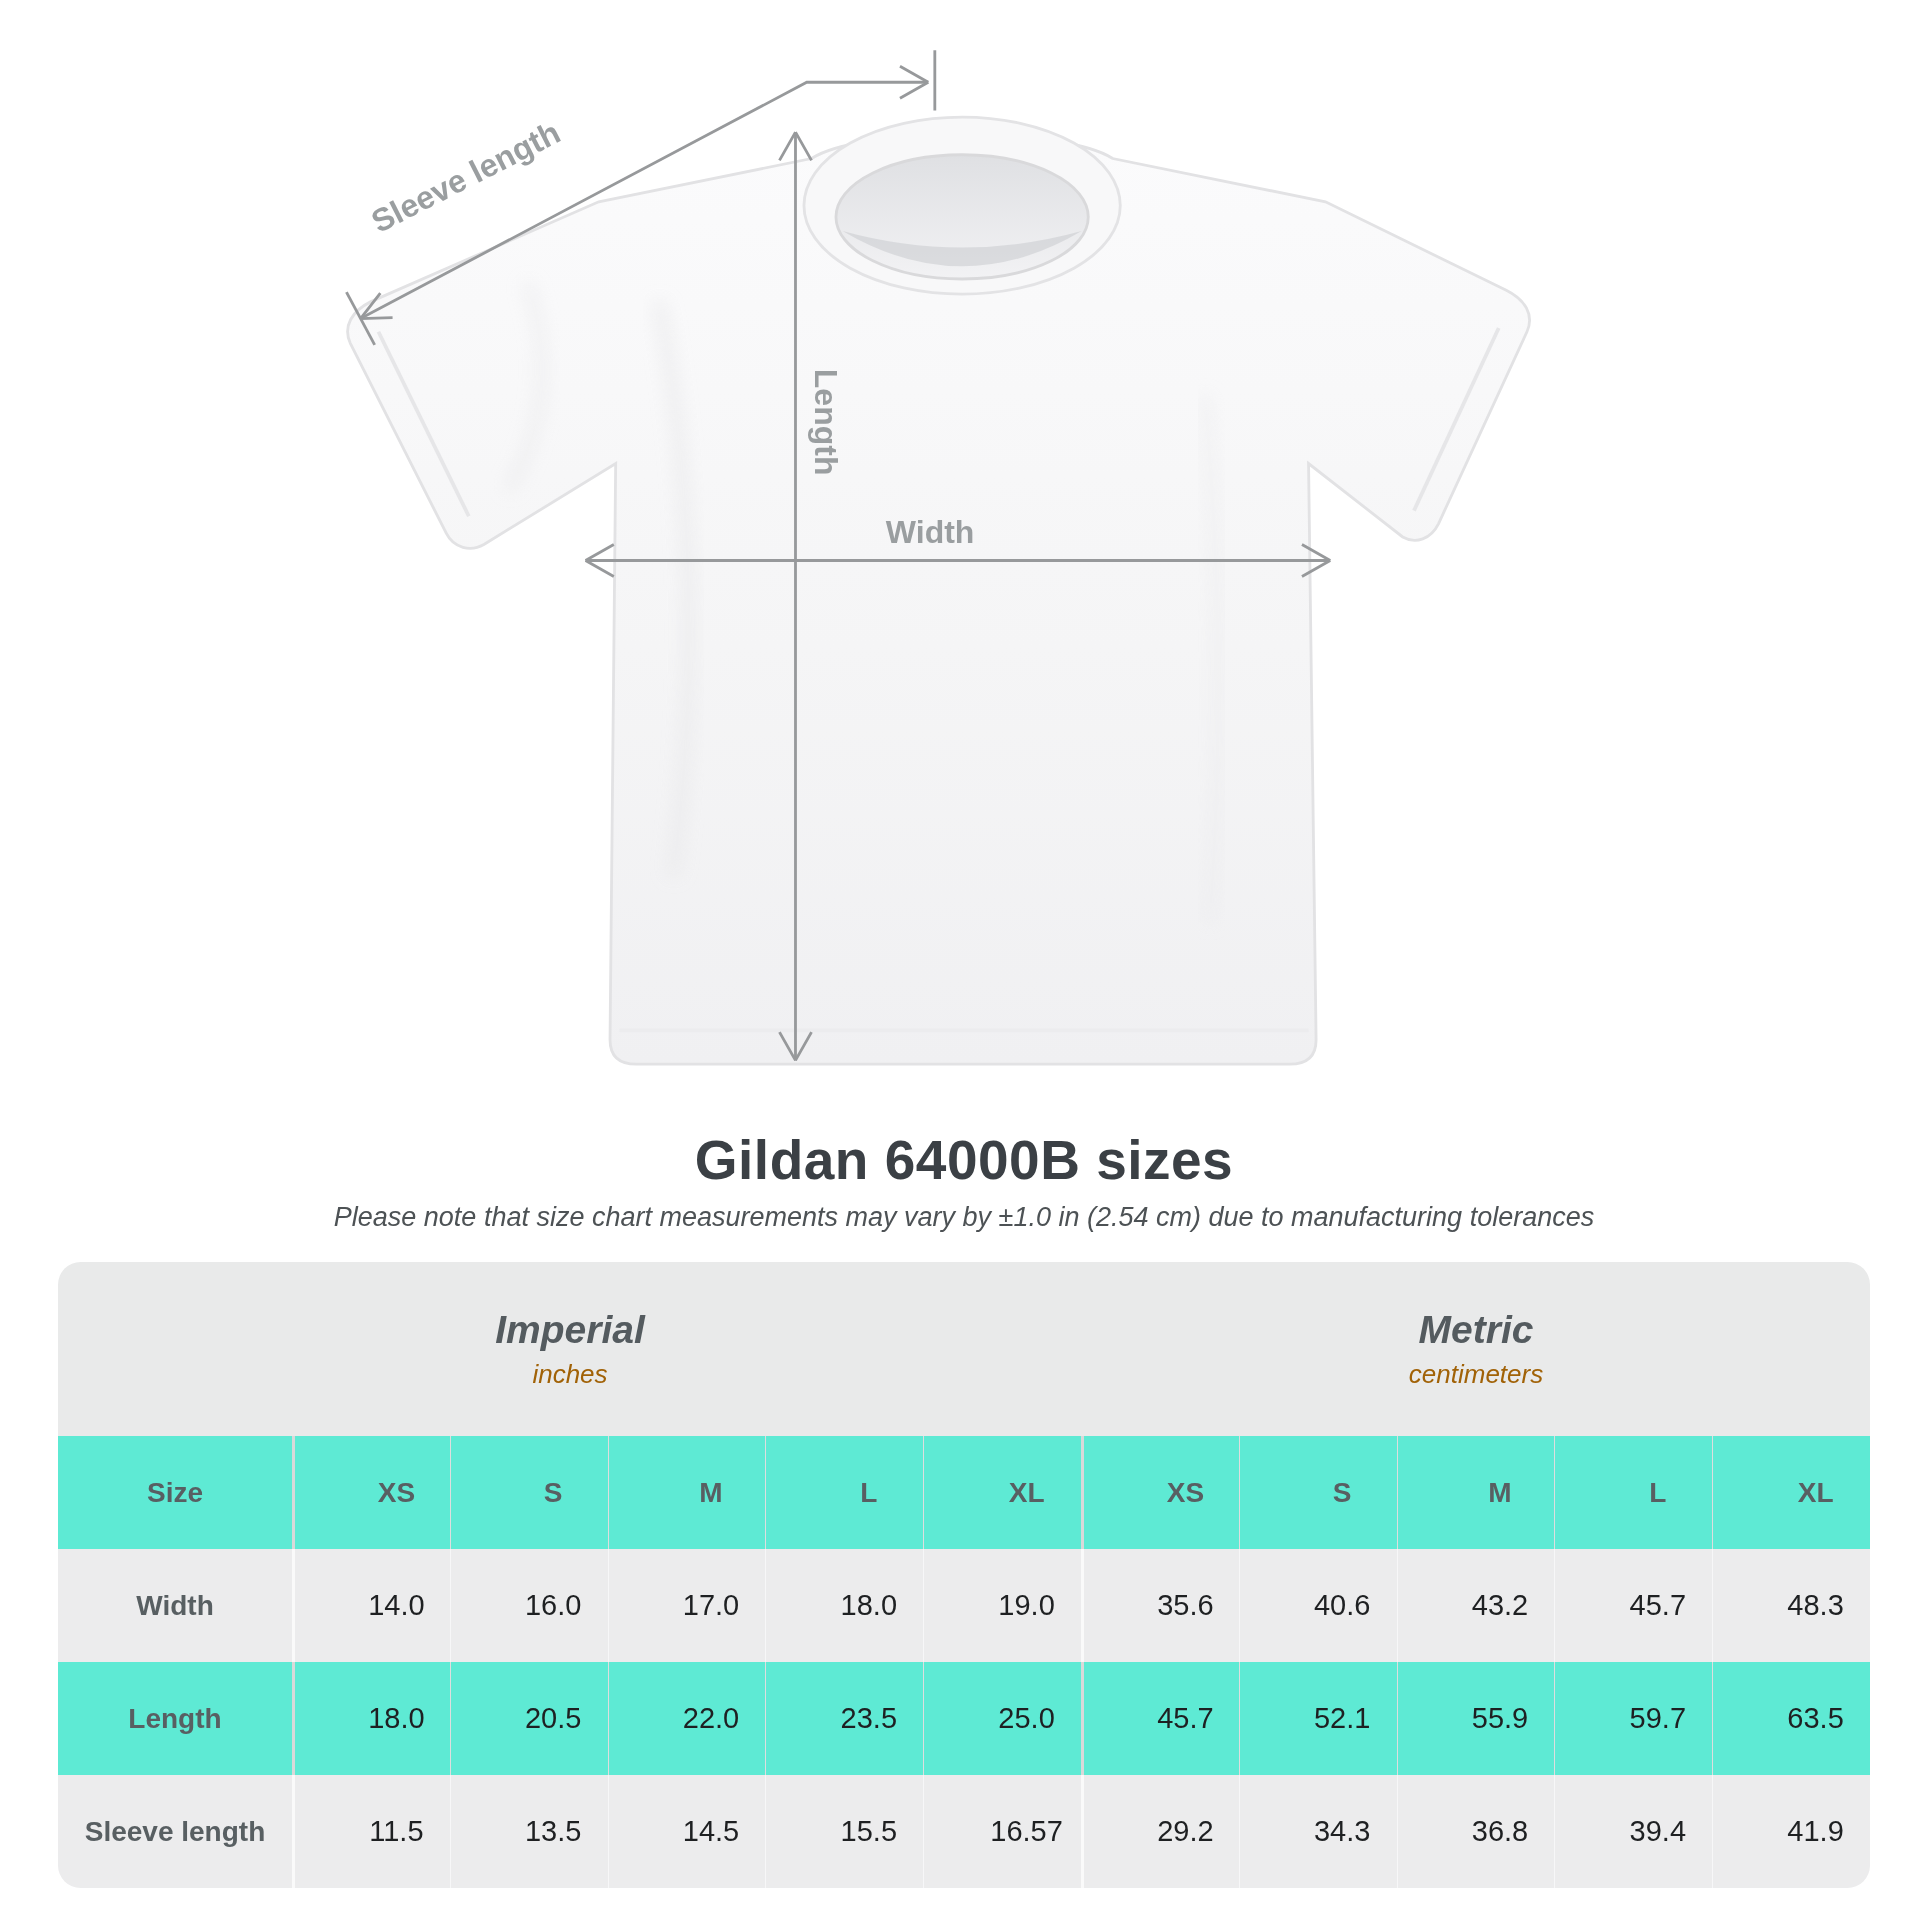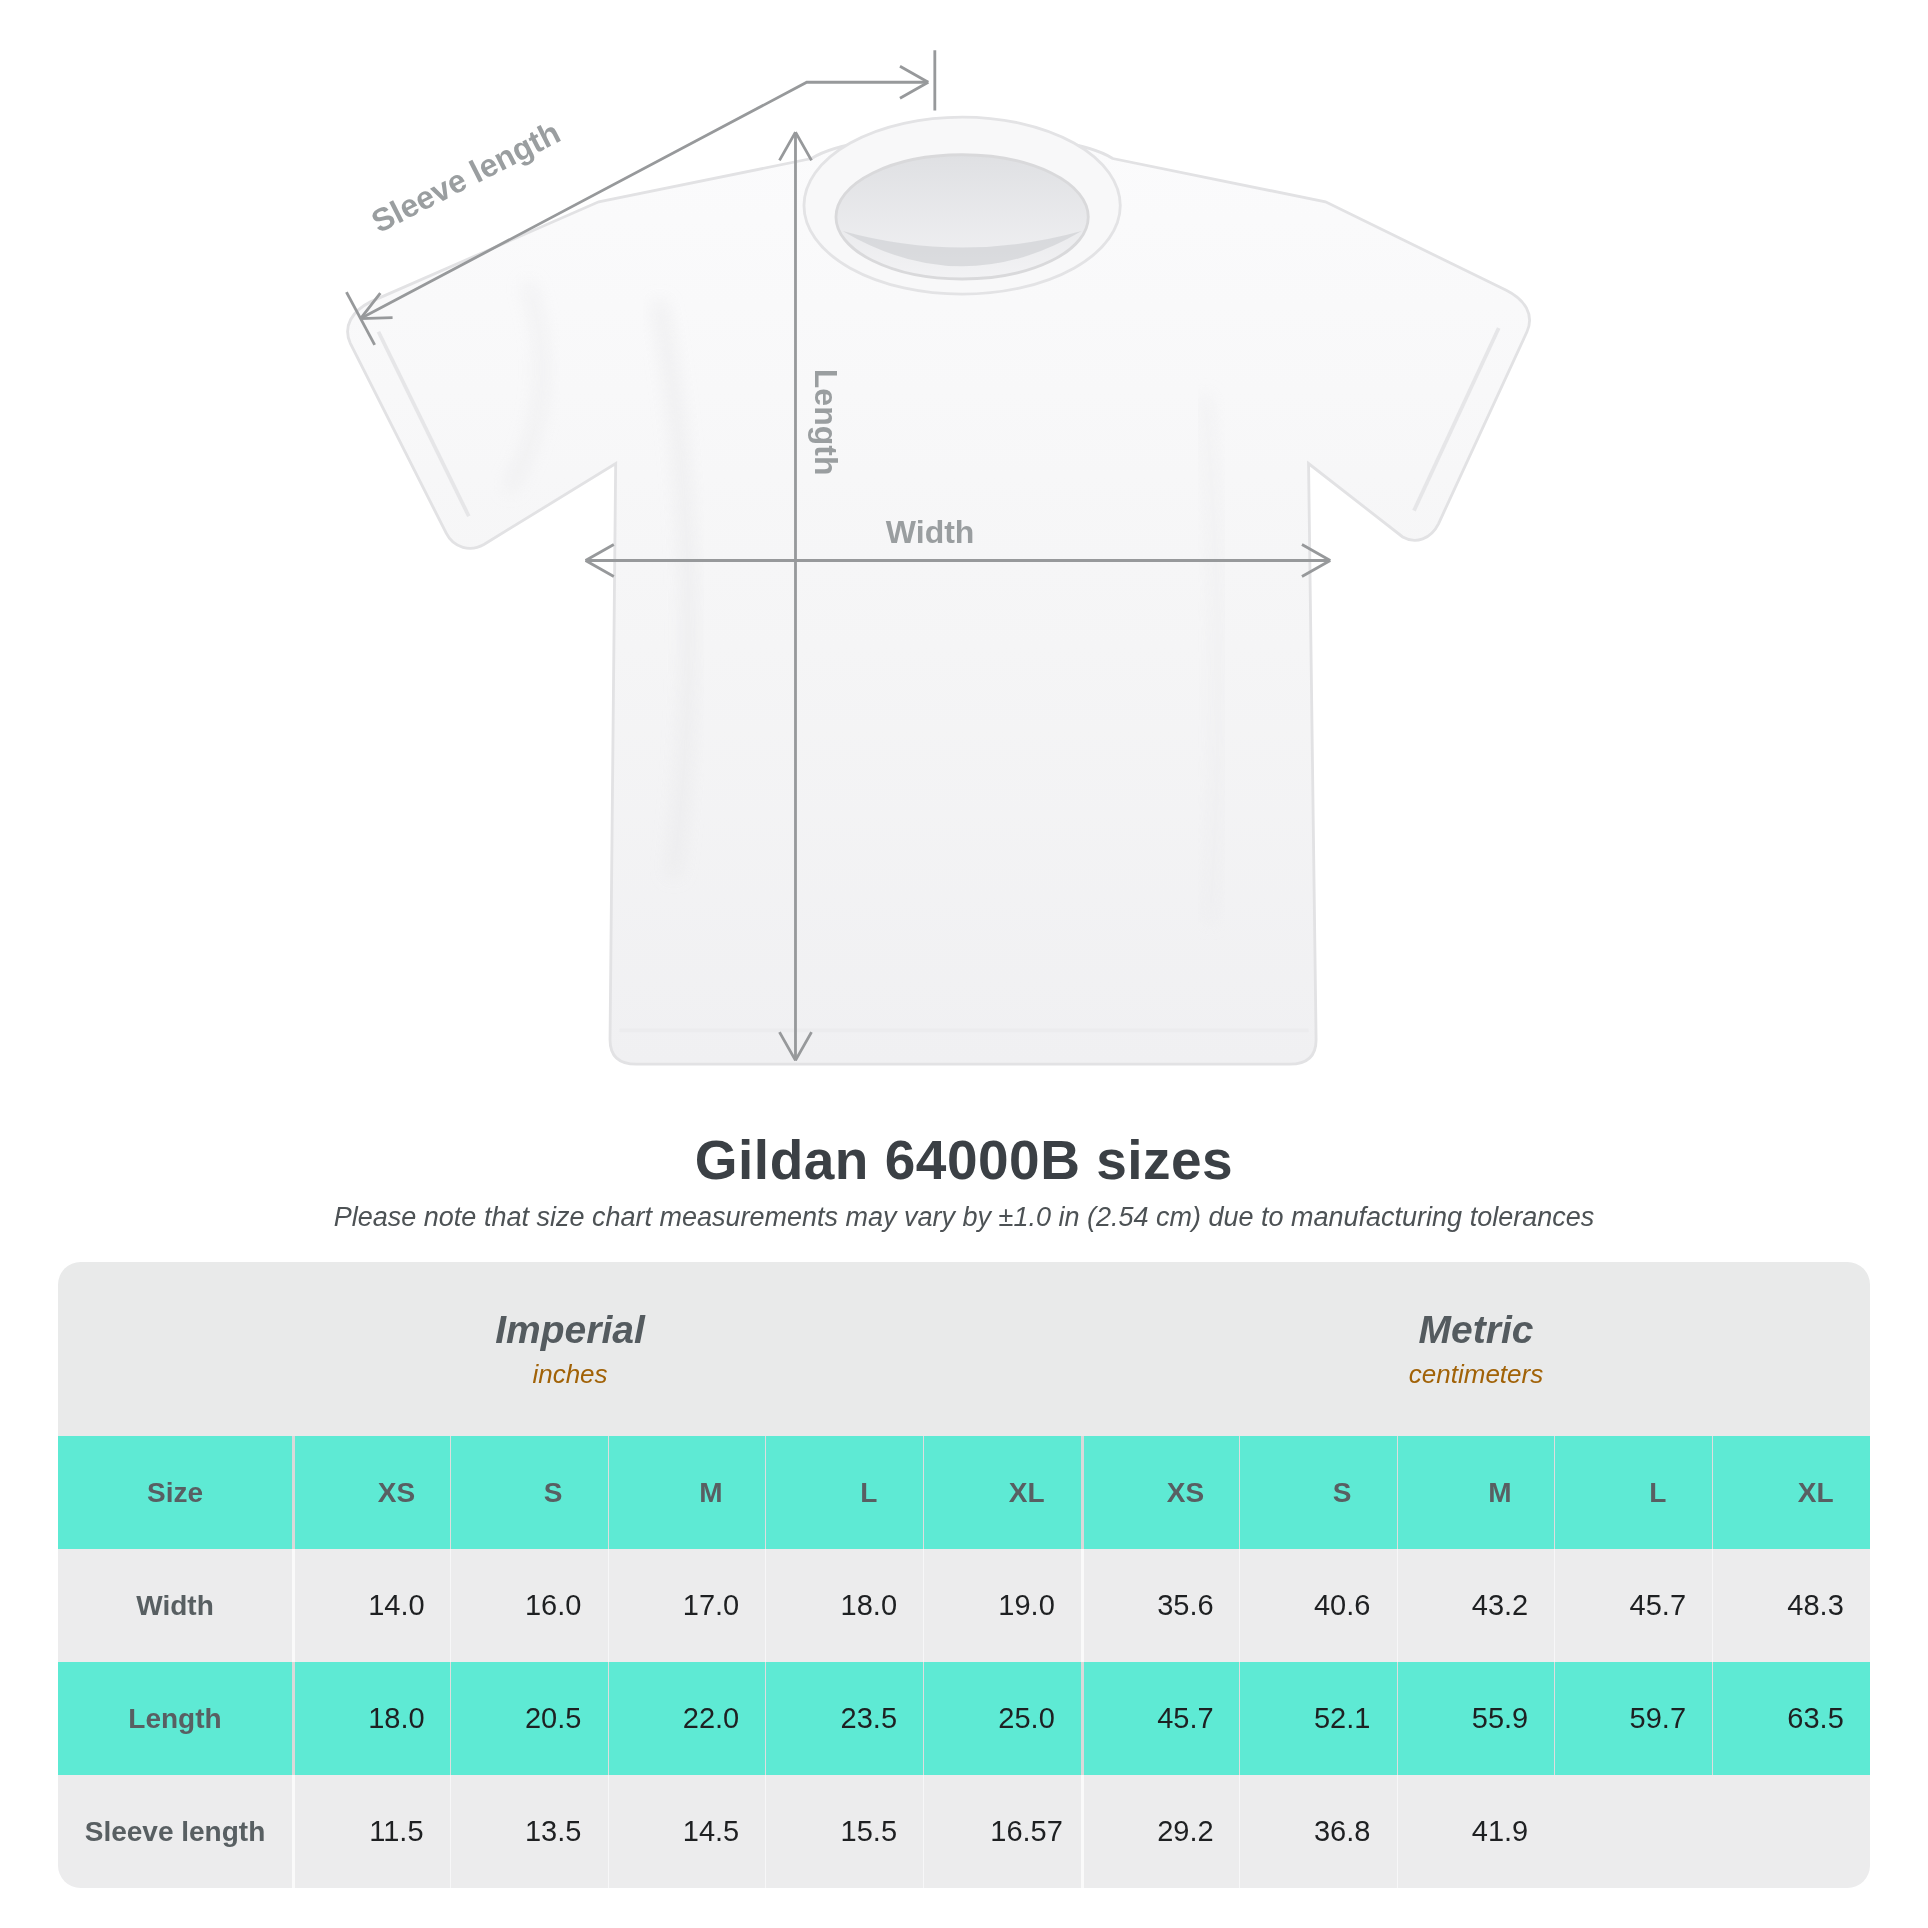--- a/index.html
+++ b/index.html
@@ -185,18 +185,20 @@
         <div class="cell">63.5</div>
       </div>
       <div class="trow stripe">
         <div class="cell rowlbl">Sleeve length</div>
         <div class="cell thick">11.5</div>
         <div class="cell">13.5</div>
         <div class="cell">14.5</div>
         <div class="cell">15.5</div>
         <div class="cell">16.57</div>
         <div class="cell thick">29.2</div>
+        <div class="cell">34.3</div>
         <div class="cell">36.8</div>
+        <div class="cell">39.4</div>
         <div class="cell">41.9</div>
       </div>
     </div>
 </div>
 
 
 </body></html>

